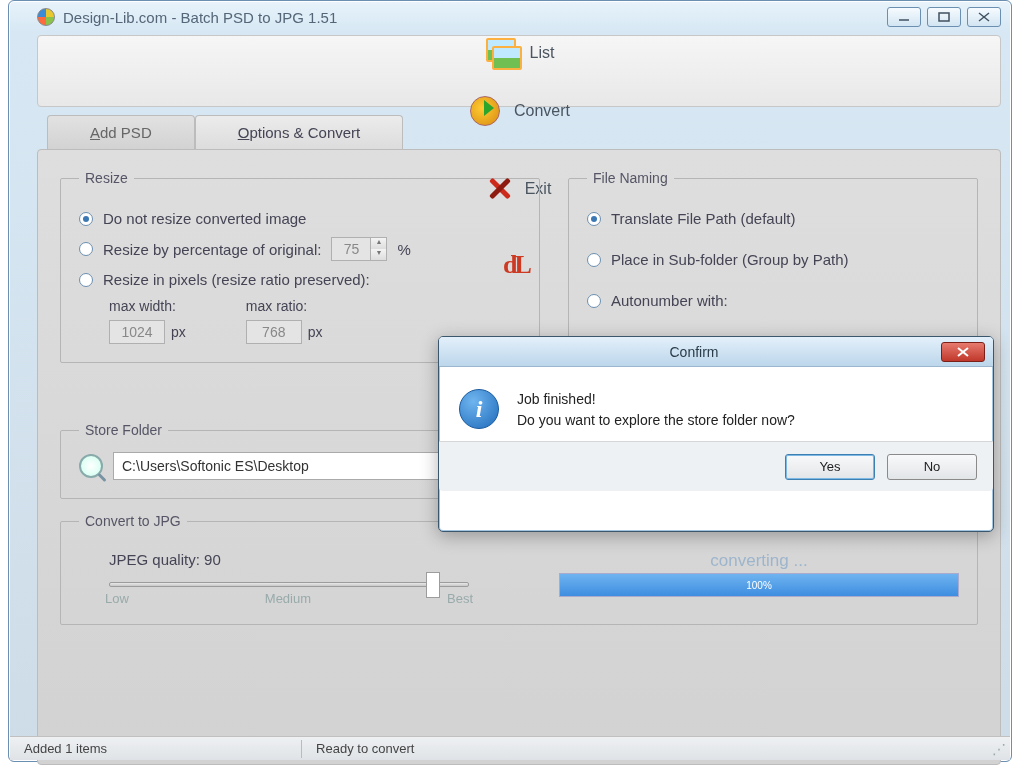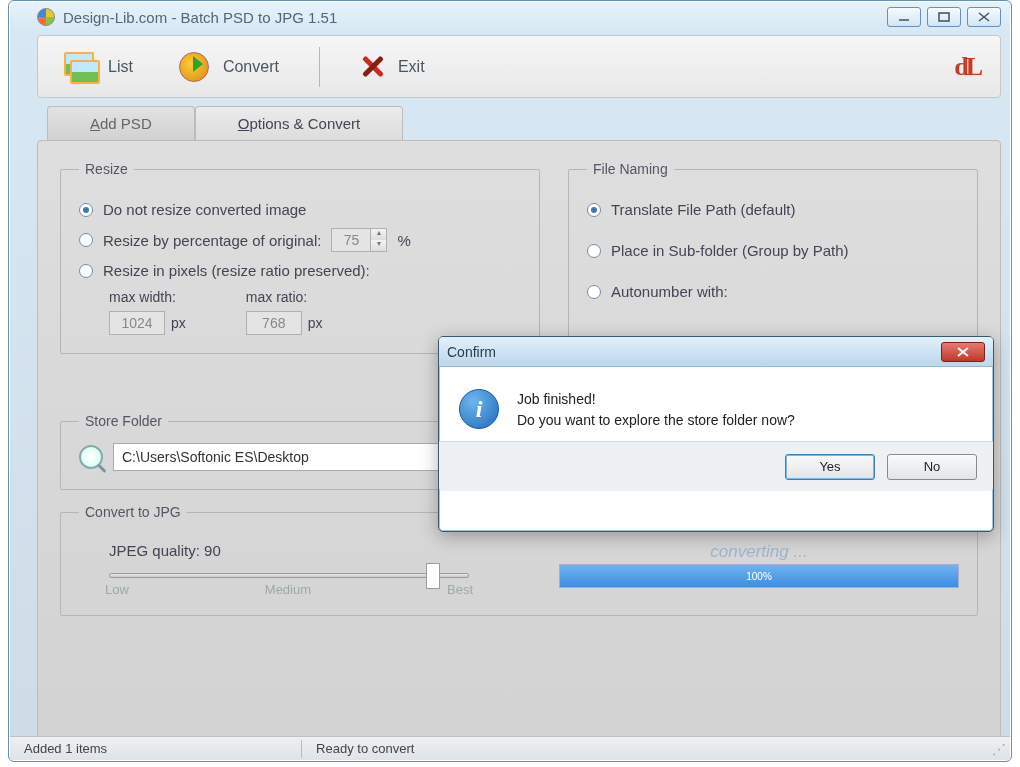--- a/index.html
+++ b/index.html
@@ -8,21 +8,21 @@
 
 .window { position: absolute; left: 8px; top: 0; width: 1004px; height: 762px; border: 1px solid #6b8fb0; border-radius: 6px; background: linear-gradient(to bottom, #e8f3fb 0, #d7e8f4 30px, #cedce7 100%); box-shadow: 0 0 0 1px #fff inset; padding-left: 18px; }
 .titlebar { height: 32px; display: flex; align-items: center; padding: 0 10px; }
 .titlebar .app-icon { width: 18px; height: 18px; margin-right: 8px; border-radius: 50%; background: conic-gradient(#e7c82f 0 90deg, #8bc34a 90deg 180deg, #ff6b3c 180deg 270deg, #3b8bd6 270deg 360deg); border: 1px solid #888; }
 .titlebar .title { color: #546677; font-size: 15px; flex: 1; }
 .winbtn-group { display: flex; gap: 6px; }
 .winbtn { width: 34px; height: 20px; border: 1px solid #6b8fb0; border-radius: 3px; background: linear-gradient(#f6fbff,#d3e5f2); display: flex; align-items: center; justify-content: center; }
 .winbtn svg { width: 14px; height: 10px; stroke: #405060; stroke-width: 1.5; fill: none; }
 
 
-.toolbar { height: 63px; margin: 2px 10px 0; background: linear-gradient(#f6f6f6,#e8e8e8); border: 1px solid #c7c7c7; border-radius: 4px; display: flex; align-items: center; padding: 0 14px; gap: 24px; }
+.toolbar { height: 72px; margin: 2px 10px 0; background: linear-gradient(#f6f6f6,#e8e8e8); border: 1px solid #c7c7c7; border-radius: 4px; display: flex; align-items: center; padding: 0 14px; gap: 24px; flex-direction: column; }
 .toolbar .tbtn { display: flex; align-items: center; gap: 12px; height: 46px; padding: 0 10px; color: #4a5560; font-size: 16px; cursor: pointer; }
 .toolbar .sep { width: 1px; height: 40px; background: #b7b7b7; margin: 0 6px; }
 .toolbar .spacer { flex: 1; }
 .icon-list { width: 34px; height: 34px; position: relative; }
 .icon-list::before, .icon-list::after { content: ""; position: absolute; width: 26px; height: 20px; border: 2px solid #fbb040; background: linear-gradient(#bfe9ff 50%, #6fbf52 50%); border-radius: 2px; }
 .icon-list::before { left: 2px; top: 2px; }
 .icon-list::after { left: 8px; top: 10px; }
 .icon-convert { width: 34px; height: 34px; position: relative; }
 .icon-convert::before { content: ""; position: absolute; inset: 2px; border-radius: 50%; background: radial-gradient(circle at 40% 40%, #ffcc33, #d88a10); border: 1px solid #a66; }
 .icon-convert::after { content: ""; position: absolute; left: 16px; top: 6px; border-left: 10px solid #2ba52b; border-top: 8px solid transparent; border-bottom: 8px solid transparent; }
@@ -60,34 +60,34 @@
 .mag-icon::after { content: ""; position: absolute; width: 10px; height: 3px; background: #7893a3; bottom: -3px; right: -6px; transform: rotate(45deg); border-radius: 2px; }
 .pathbox { flex: 0 0 340px; height: 28px; border: 1px solid #aaa; background: #fff; padding: 0 8px; font-size: 14px; color: #333; display: flex; align-items: center; }
 
 .quality-row { font-size: 15px; color: #445; margin: 8px 0 14px 30px; }
 .slider-wrap { position: relative; margin: 0 30px 4px; width: 360px; }
 .slider-track { height: 5px; border: 1px solid #9c9c9c; background: linear-gradient(#e8e8e8,#c8c8c8); border-radius: 2px; }
 .slider-thumb { position: absolute; top: -10px; width: 14px; height: 26px; background: #fff; border: 1px solid #9c9c9c; left: 88%; }
 .slider-labels { display: flex; justify-content: space-between; font-size: 13px; color: #9aa; margin: 4px 26px 0; width: 368px; }
 
 .convert-right { flex: 1; display: flex; flex-direction: column; justify-content: flex-start; padding-top: 8px; }
-.status-label { color: #9db5cc; font-size: 17px; text-align: center; font-style: italic; margin-bottom: 2px; }
+.status-label { color: #9db5cc; font-size: 17px; text-align: center; margin-bottom: 2px; }
 .progress { height: 24px; border: 1px solid #aac; background: #eef3f8; position: relative; }
 .progress .fill { height: 100%; background: linear-gradient(#6fb4f0,#3e8de0); }
 .progress .pct { position: absolute; inset: 0; display: flex; align-items: center; justify-content: center; color: #fff; font-size: 10px; }
 
 
 .statusbar { position: absolute; left: 1px; right: 1px; bottom: 1px; height: 24px; background: linear-gradient(#eef0f2,#dfe3e7); border-top: 1px solid #c0c0c0; display: flex; align-items: center; font-size: 13px; color: #444; }
 .statusbar .cell { padding: 0 14px; }
 .statusbar .divider { width: 1px; height: 18px; background: #bbb; margin-left: 180px; }
 .statusbar .grip { margin-left: auto; padding: 0 6px; color: #9aa; font-size: 14px; letter-spacing: -2px; }
 
 
 .dialog { position: absolute; left: 438px; top: 336px; width: 556px; height: 196px; border: 1px solid #3a576e; border-radius: 5px; background: #fff; box-shadow: 0 4px 18px rgba(0,0,0,0.3), 0 0 0 1px #a4c5e0 inset; }
-.dialog .dlg-title { height: 30px; background: linear-gradient(#e3f0fa,#bcd6eb); border-bottom: 1px solid #9bb6ce; display: flex; align-items: center; padding: 0 8px; border-radius: 4px 4px 0 0; }
+.dialog .dlg-title { height: 30px; background: linear-gradient(#e3f0fa,#bcd6eb); border-bottom: 1px solid #9bb6ce; display: flex; align-items: center; padding: 0 8px; border-radius: 4px 4px 0 0; text-align: center; }
 .dlg-title span { font-size: 14px; color: #2b3b47; flex: 1; }
 .dlg-close { width: 44px; height: 20px; background: linear-gradient(#e77a6e,#c0382b); border: 1px solid #7a2018; border-radius: 3px; display: flex; align-items: center; justify-content: center; }
 .dlg-close svg { width: 12px; height: 10px; stroke: #fff; stroke-width: 2; }
 .dlg-body { display: flex; padding: 22px 20px 10px; gap: 18px; }
 .info-icon { width: 40px; height: 40px; border-radius: 50%; background: radial-gradient(circle at 35% 30%, #6fb5ef, #1f6bbb); display: flex; align-items: center; justify-content: center; color: #fff; font-family: Georgia, serif; font-size: 24px; font-weight: bold; font-style: italic; border: 1px solid #1a5a9e; }
 .dlg-text { font-size: 14px; color: #222; line-height: 1.5; }
 .dlg-foot { height: 50px; background: #eef1f3; border-top: 1px solid #d6d6d6; display: flex; align-items: center; justify-content: flex-end; gap: 12px; padding: 0 16px; border-radius: 0 0 4px 4px; }
 .dlg-btn { width: 90px; height: 26px; border: 1px solid #8a8a8a; border-radius: 3px; background: linear-gradient(#f8f9fa,#e2e5e8); font-size: 13px; color: #222; display: flex; align-items: center; justify-content: center; cursor: pointer; }
 .dlg-btn.primary { border: 1px solid #3c7fb1; box-shadow: 0 0 0 1px #7db7e4 inset; }
 

